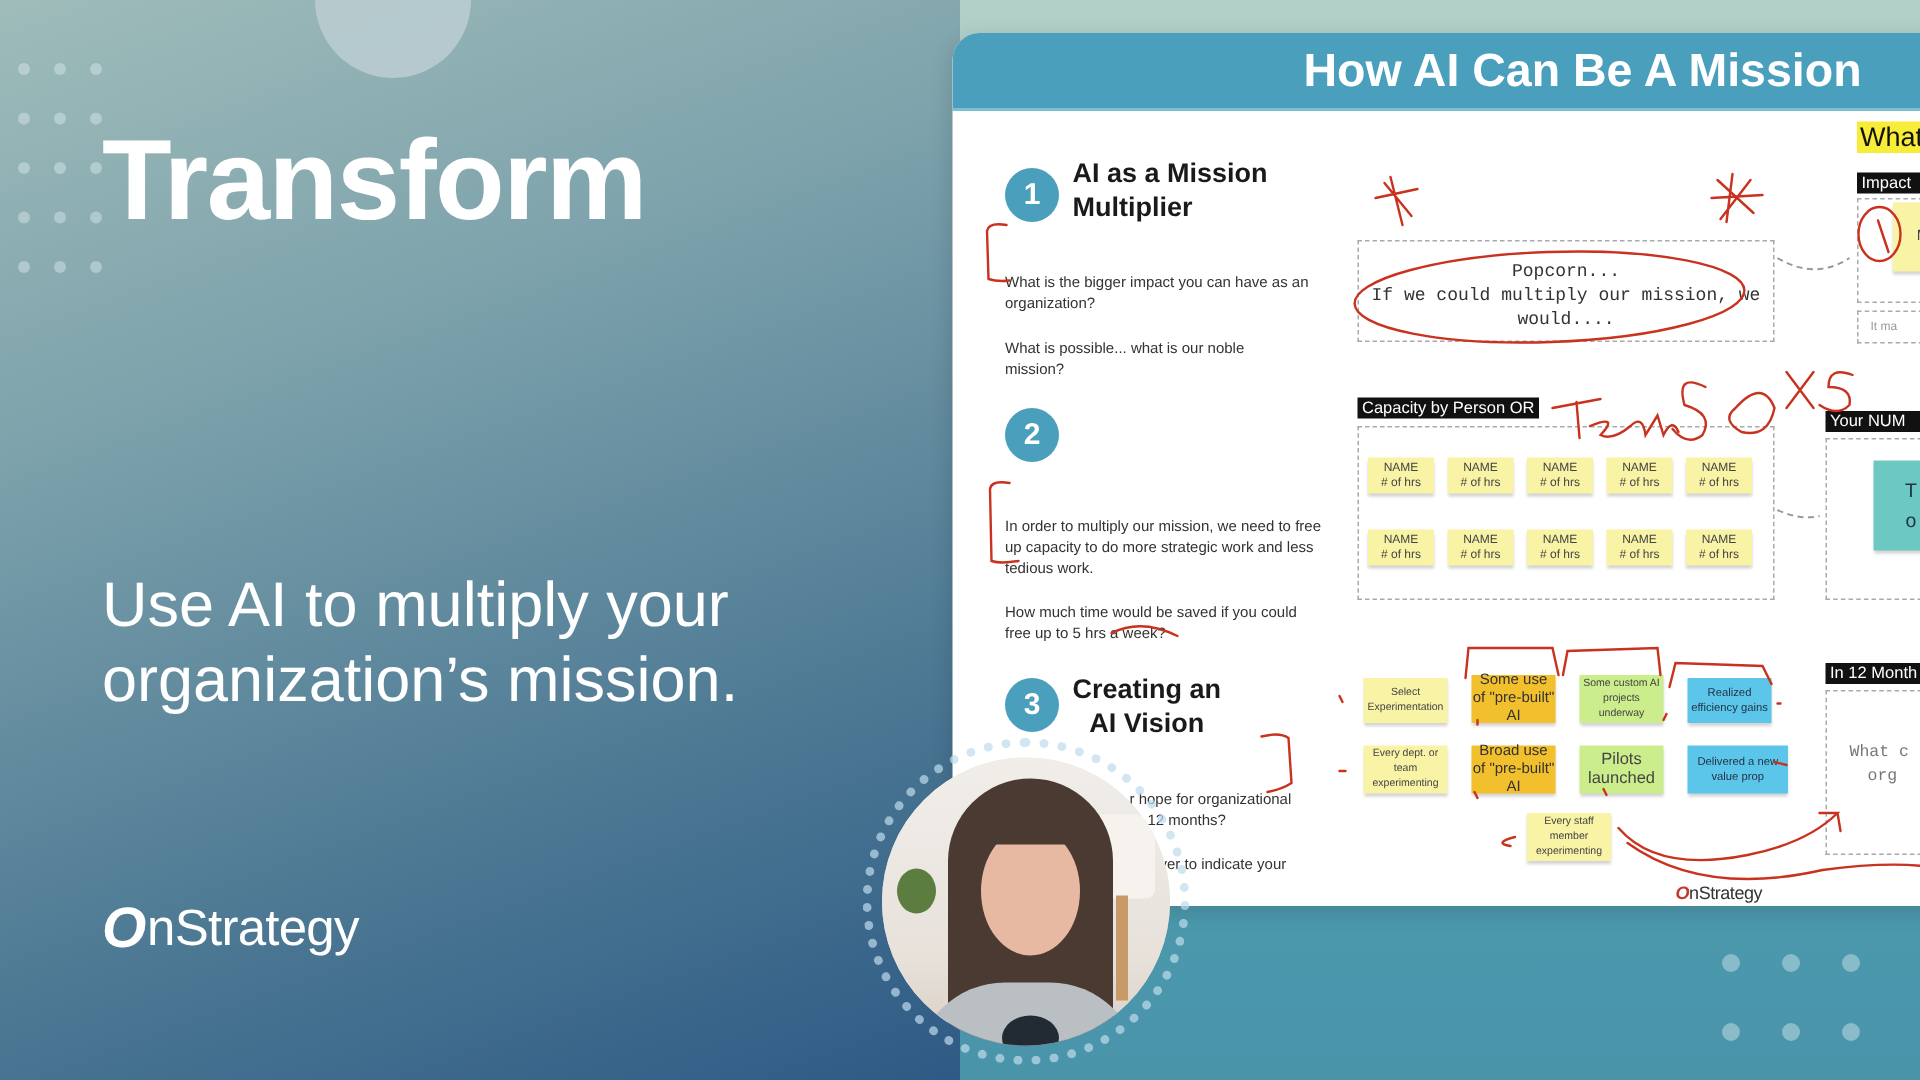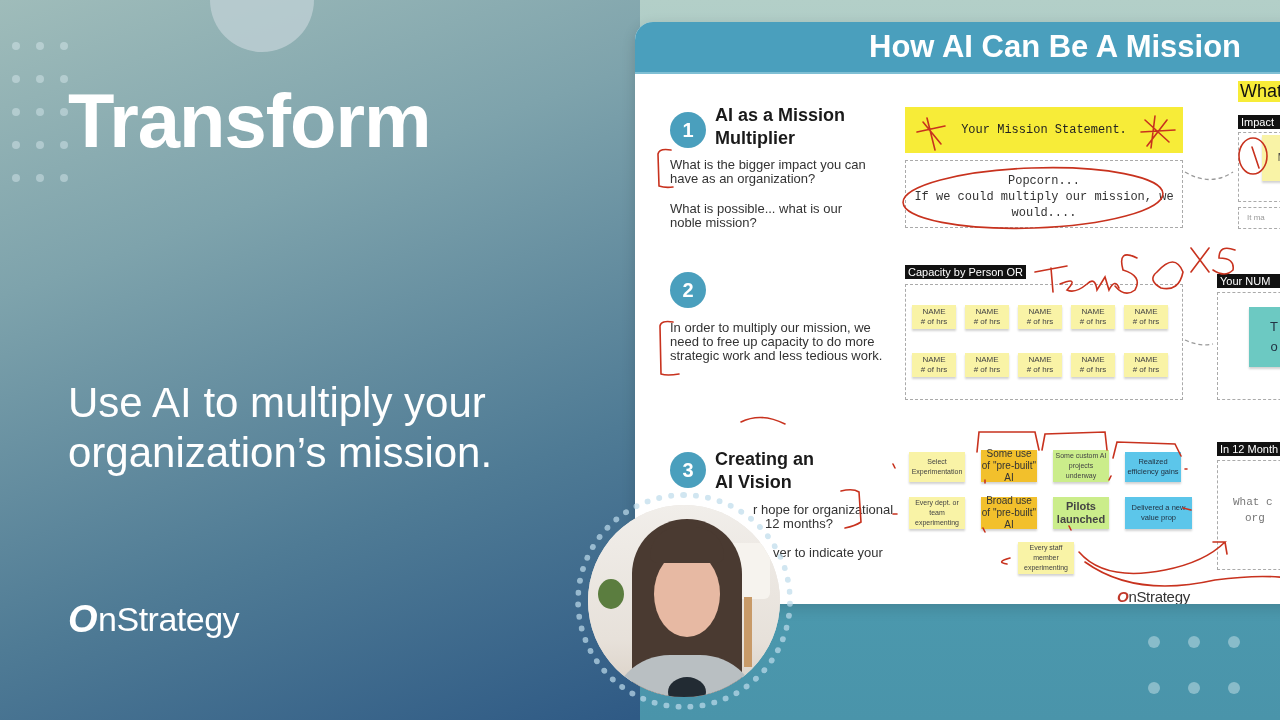--- a/index.html
+++ b/index.html
@@ -49,42 +49,42 @@
     height: 52px; background: #4a9fbd; color: #fff; font-weight: bold;
     font-size: 31px; line-height: 50px; padding-left: 234px; white-space: nowrap;
     border-bottom: 2px solid #7fbfd4;
   }
   .abs { position: absolute; }
   .step-num {
     width: 36px; height: 36px; border-radius: 50%; background: #4a9fbd; color: #fff;
     font-size: 20px; font-weight: bold; text-align: center; line-height: 36px;
   }
   .step-title { font-size: 18px; font-weight: bold; color: #1a1a1a; line-height: 23px; }
-  .step-text { font-size: 13px; color: #333; line-height: 14px; }
+  .step-text { font-size: 10px; color: #333; line-height: 14px; margin-top: 24px; }
   .mission-bar {
     background: #f7ec38; font-family: "Liberation Mono", monospace; font-size: 12px;
     color: #222; text-align: center; line-height: 46px;
   }
   .dashed { border: 1.5px dashed #aaa; }
   .mono-text { font-family: "Liberation Mono", monospace; font-size: 12px; color: #333; text-align: center; line-height: 16px; }
   .black-label { background: #111; color: #fff; font-size: 11px; padding: 1px 3px; white-space: nowrap; }
   .sticky {
     position: absolute; font-size: 8px; color: #444; text-align: center; line-height: 10px;
     box-shadow: 0 2px 2px rgba(0,0,0,0.18); display: flex; flex-direction: column; justify-content: center; align-items: center;
   }
   .s-yellow { background: #f9f3a6; }
   .s-orange { background: #f2c02c; color: #333; }
   .s-green { background: #cbed8b; }
   .s-blue { background: #5cc6ea; color: #234; }
   .s-teal { background: #6cc9c2; }
   .s-big { font-size: 10px; line-height: 12px; }
   .s-bigger { font-size: 11px; line-height: 13px; }
   .ink { position: absolute; left: 0; top: 0; width: 660px; height: 582px; pointer-events: none; }
   .brand-slide {
-    position: absolute; left: 482px; top: 566px; font-size: 15px; color: #333; letter-spacing: -0.3px;
+    position: absolute; left: 482px; top: 566px; font-size: 12px; color: #333; letter-spacing: -0.3px;
   }
   .brand-slide .o-mark { color: #c0392b; font-style: italic; font-weight: bold; }
 
   
   .cam-ring {
     position: absolute; left: 575px; top: 492px; width: 218px; height: 218px; border-radius: 50%;
     border: 6px dotted rgba(190,220,235,0.7);
   }
   .cam {
     position: absolute; left: 588px; top: 505px; width: 192px; height: 192px; border-radius: 50%;
@@ -144,31 +144,31 @@
   <div class="abs step-num" style="left:35px; top:90px;">1</div>
   <div class="abs step-title" style="left:80px; top:82px;">
     <div>AI as a Mission</div>
     <div>Multiplier</div>
   </div>
   <div class="abs step-text" style="left:35px; top:136px; width:215px;">What is the bigger impact you can have as an organization?</div>
   <div class="abs step-text" style="left:35px; top:180px; width:200px;">What is possible... what is our noble mission?</div>
 
   <div class="abs step-num" style="left:35px; top:250px;">2</div>
   <div class="abs step-text" style="left:35px; top:299px; width:220px;">In order to multiply our mission, we need to free up capacity to do more strategic work and less tedious work.</div>
+  <div class="abs step-text" style="left:35px; top:356px; width:210px;">How much time would be saved if you could free up to 5 hrs a week?</div>
 
   <div class="abs step-num" style="left:35px; top:430px;">3</div>
-  <div class="abs step-title" style="left:80px; top:426px;">
+  <div class="abs step-title" style="left:80px; top:426px;text-align:center;">
     <div>Creating an</div>
     <div>AI Vision</div>
   </div>
   <div class="abs step-text" style="left:118px; top:481px;">r hope for organizational</div>
   <div class="abs step-text" style="left:130px; top:495px;">12 months?</div>
   <div class="abs step-text" style="left:138px; top:524px;">ver to indicate your</div>
 
-  <div class="abs mission-bar" style="left:270px; top:85px; width:278px; height:46px;">Your Mission Statement.</div>
   <div class="abs dashed" style="left:270px; top:138px; width:278px; height:68px;">
     <div class="mono-text" style="padding-top:12px;">
       <div>Popcorn...</div>
       <div>If we could multiply our mission, we</div>
       <div>would....</div>
     </div>
   </div>
 
   <div class="abs black-label" style="left:270px; top:243px;">Capacity by Person OR</div>
   <div class="abs dashed" style="left:270px; top:262px; width:278px; height:116px;"></div>
@@ -233,21 +233,21 @@
     <div style="padding-left:12px;">org</div>
   </div>
 
   <div class="sticky s-yellow" style="left:274px; top:430px; width:56px; height:30px; font-size:7px;">Select Experimentation</div>
   <div class="sticky s-orange s-big" style="left:346px; top:428px; width:56px; height:32px;">Some use of "pre-built" AI</div>
   <div class="sticky s-green" style="left:418px; top:428px; width:56px; height:32px; font-size:7px;">Some custom AI projects underway</div>
   <div class="sticky s-blue" style="left:490px; top:430px; width:56px; height:30px; font-size:7.5px;">Realized efficiency gains</div>
 
   <div class="sticky s-yellow" style="left:274px; top:475px; width:56px; height:32px; font-size:7px;">Every dept. or team experimenting</div>
   <div class="sticky s-orange s-big" style="left:346px; top:475px; width:56px; height:32px;">Broad use of "pre-built" AI</div>
-  <div class="sticky s-green s-bigger" style="left:418px; top:475px; width:56px; height:32px;font-weight:bold;">Pilots launched</div>
+  <div class="sticky s-green s-bigger" style="left:418px; top:475px; width:56px; height:32px;">Pilots launched</div>
   <div class="sticky s-blue" style="left:490px; top:475px; width:67px; height:32px; font-size:7.5px;">Delivered a new value prop</div>
 
   <div class="sticky s-yellow" style="left:383px; top:520px; width:56px; height:32px; font-size:7px;">Every staff member experimenting</div>
 
   <div class="brand-slide">
     <span class="o-mark">O</span><span>nStrategy</span>
   </div>
 
   <svg class="ink" viewBox="0 0 660 582">
     <g fill="none" stroke="#999" stroke-width="1.3" stroke-dasharray="4 3">

